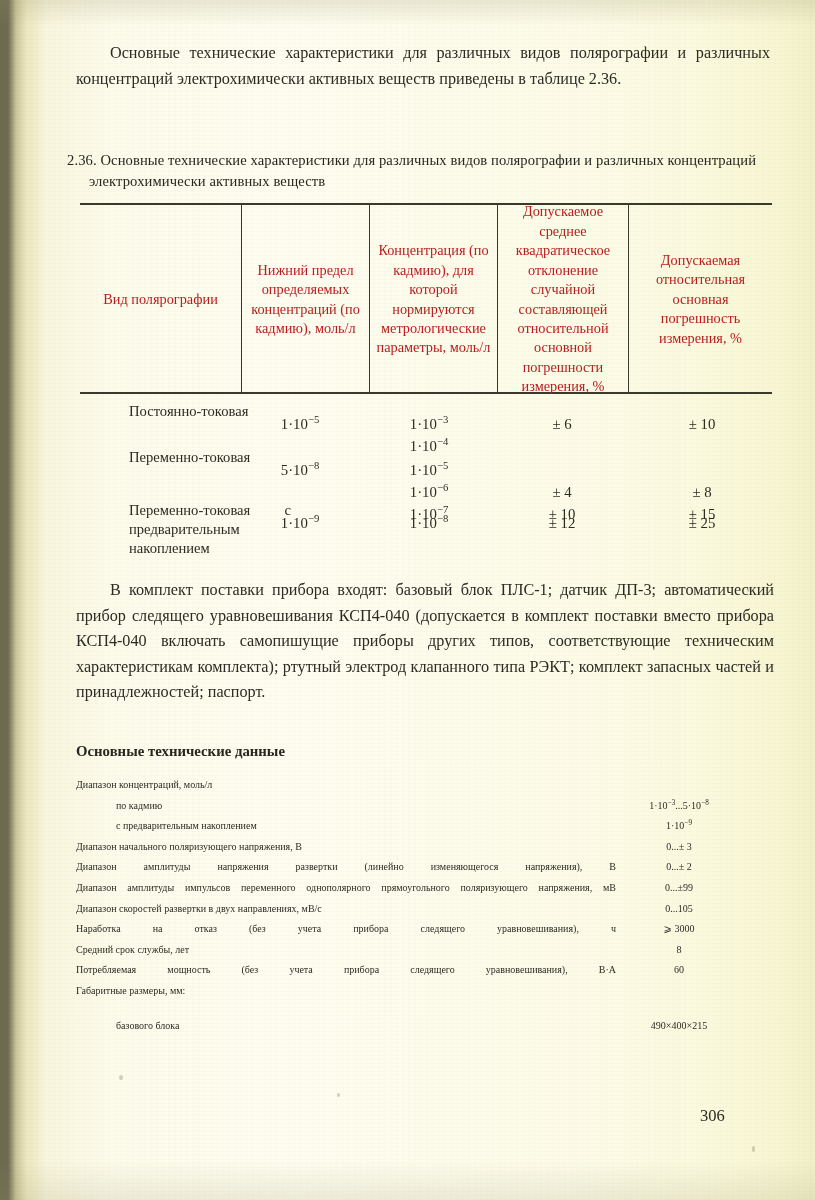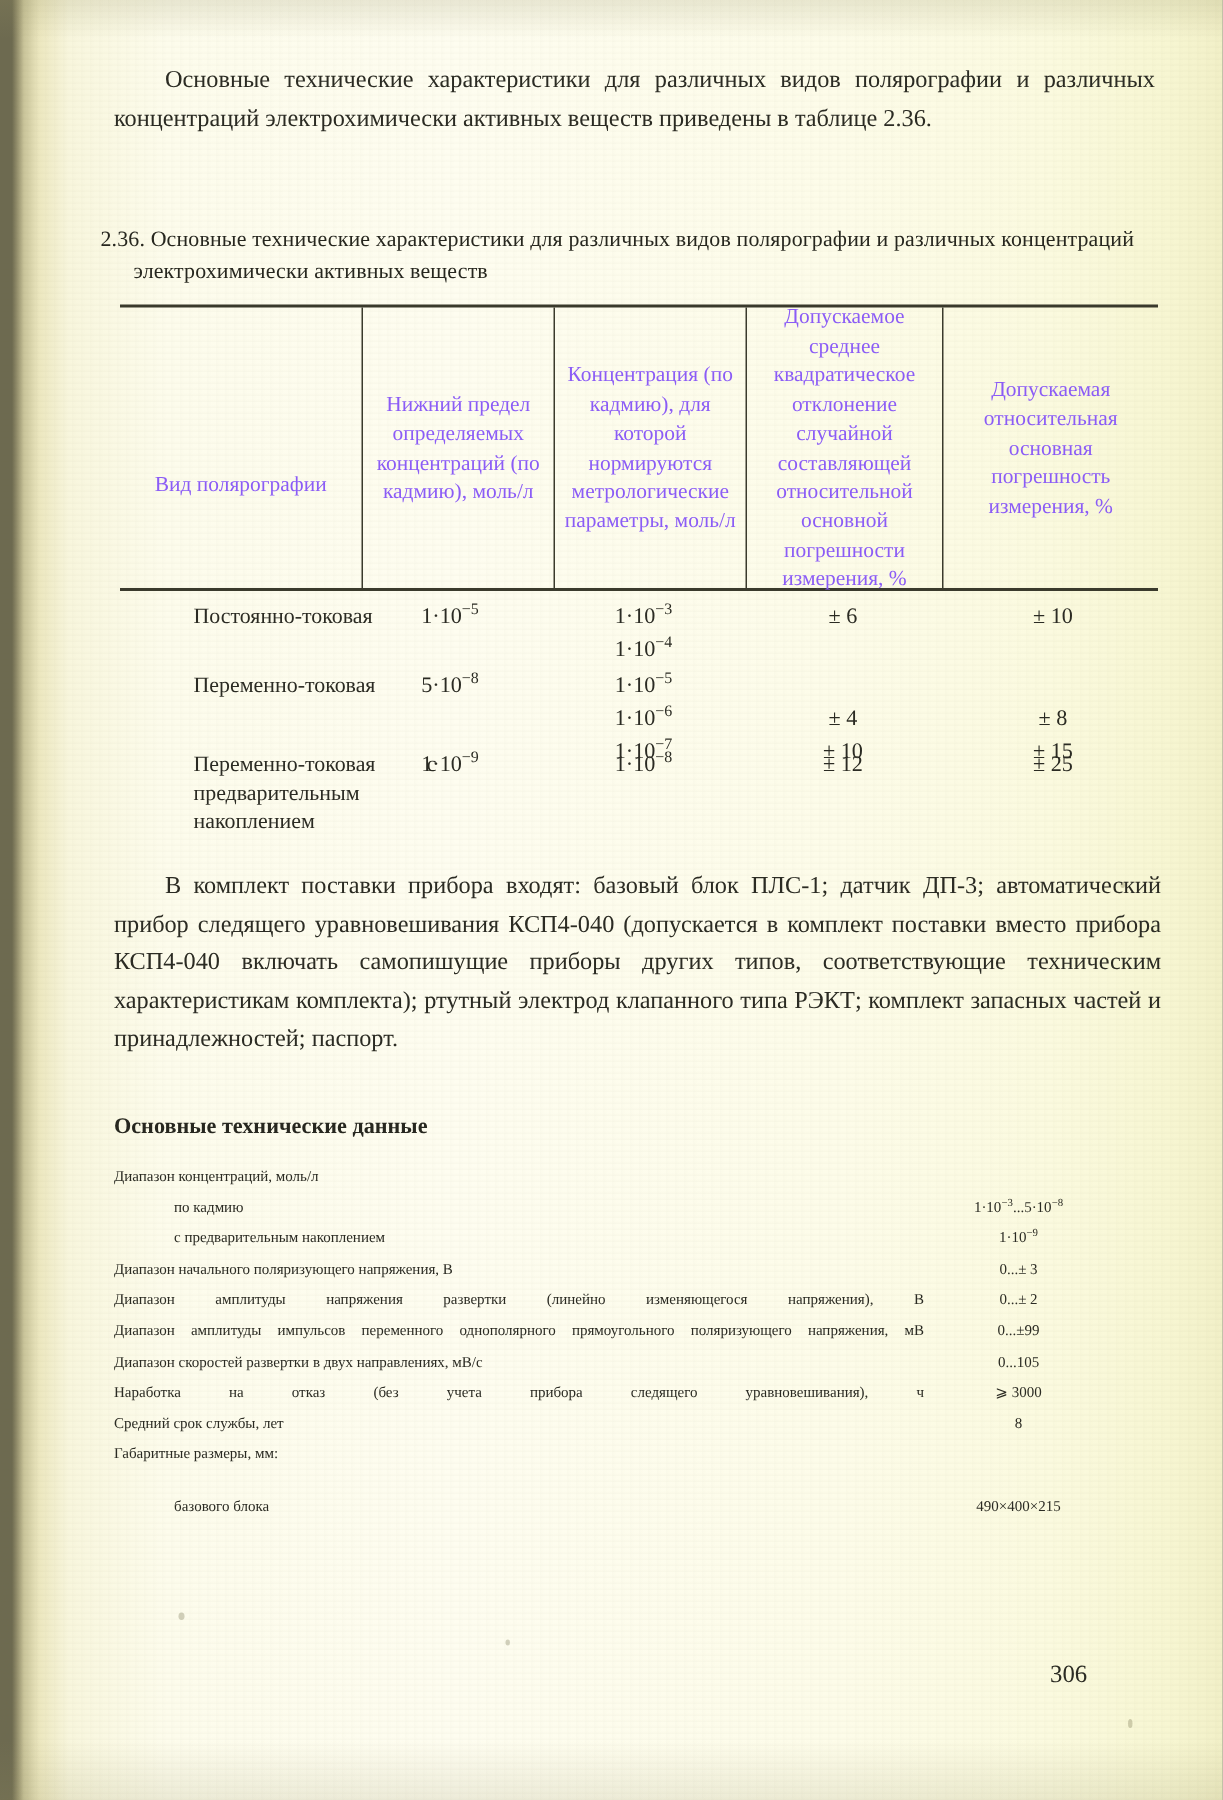--- a/index.html
+++ b/index.html
@@ -108,43 +108,44 @@
     background: #3a3a2c;
   }
   .hcell {
     position: absolute;
     top: 2px; height: 189px;
     display: flex;
     align-items: center;
     text-align: center;
     font-size: 14.3px;
     line-height: 19.4px;
-    color: #8b5cf6;
+    color: #b91c1c;
   }
   .hcell .inner { width: 100%; padding: 0 5px; }
-  .hcell.c1 { align-items: center; margin-top: 24px; }
+  .hcell.c1 { align-items: center; }
 
   .body-row {
     position: absolute;
     left: 0; width: 692px;
     font-size: 14.6px;
     line-height: 19px;
   }
   .rowlabel {
     position: absolute;
     left: 4px; width: 162px;
     text-align: justify;
     color: #2b2b23;
     margin-left: 45px;
   }
   .cellnum {
     position: absolute;
     text-align: center;
     color: #2b2b23;
     font-size: 14.8px;
+    margin-top: 13px;
   }
   .c-limit { left: 160px; width: 120px; }
   .c-conc  { left: 290px; width: 118px; }
   .c-sko   { left: 418px; width: 128px; }
   .c-err   { left: 552px; width: 140px; }
 
   sup { font-size: .72em; vertical-align: super; line-height: 0; }
 
   
   .spec {
@@ -321,20 +322,24 @@
       </div>
       <div class="spec-row">
         <span class="spec-label j">Наработка на отказ (без учета прибора следящего уравновешивания), ч</span>
         <span class="spec-value">⩾ 3000</span>
       </div>
       <div class="spec-row">
         <span class="spec-label">Средний срок службы, лет</span>
         <span class="spec-value">8</span>
       </div>
       <div class="spec-row">
+        <span class="spec-label j">Потребляемая мощность (без учета прибора следящего уравновешивания), В·А</span>
+        <span class="spec-value">60</span>
+      </div>
+      <div class="spec-row">
         <span class="spec-label">Габаритные размеры, мм:</span>
         <span class="spec-value"></span>
       </div>
       <div class="spec-row" style="margin-top:14px;">
         <span class="spec-label ind">базового блока</span>
         <span class="spec-value">490×400×215</span>
       </div>
     </div>
 
     <div class="page-num">306</div>

